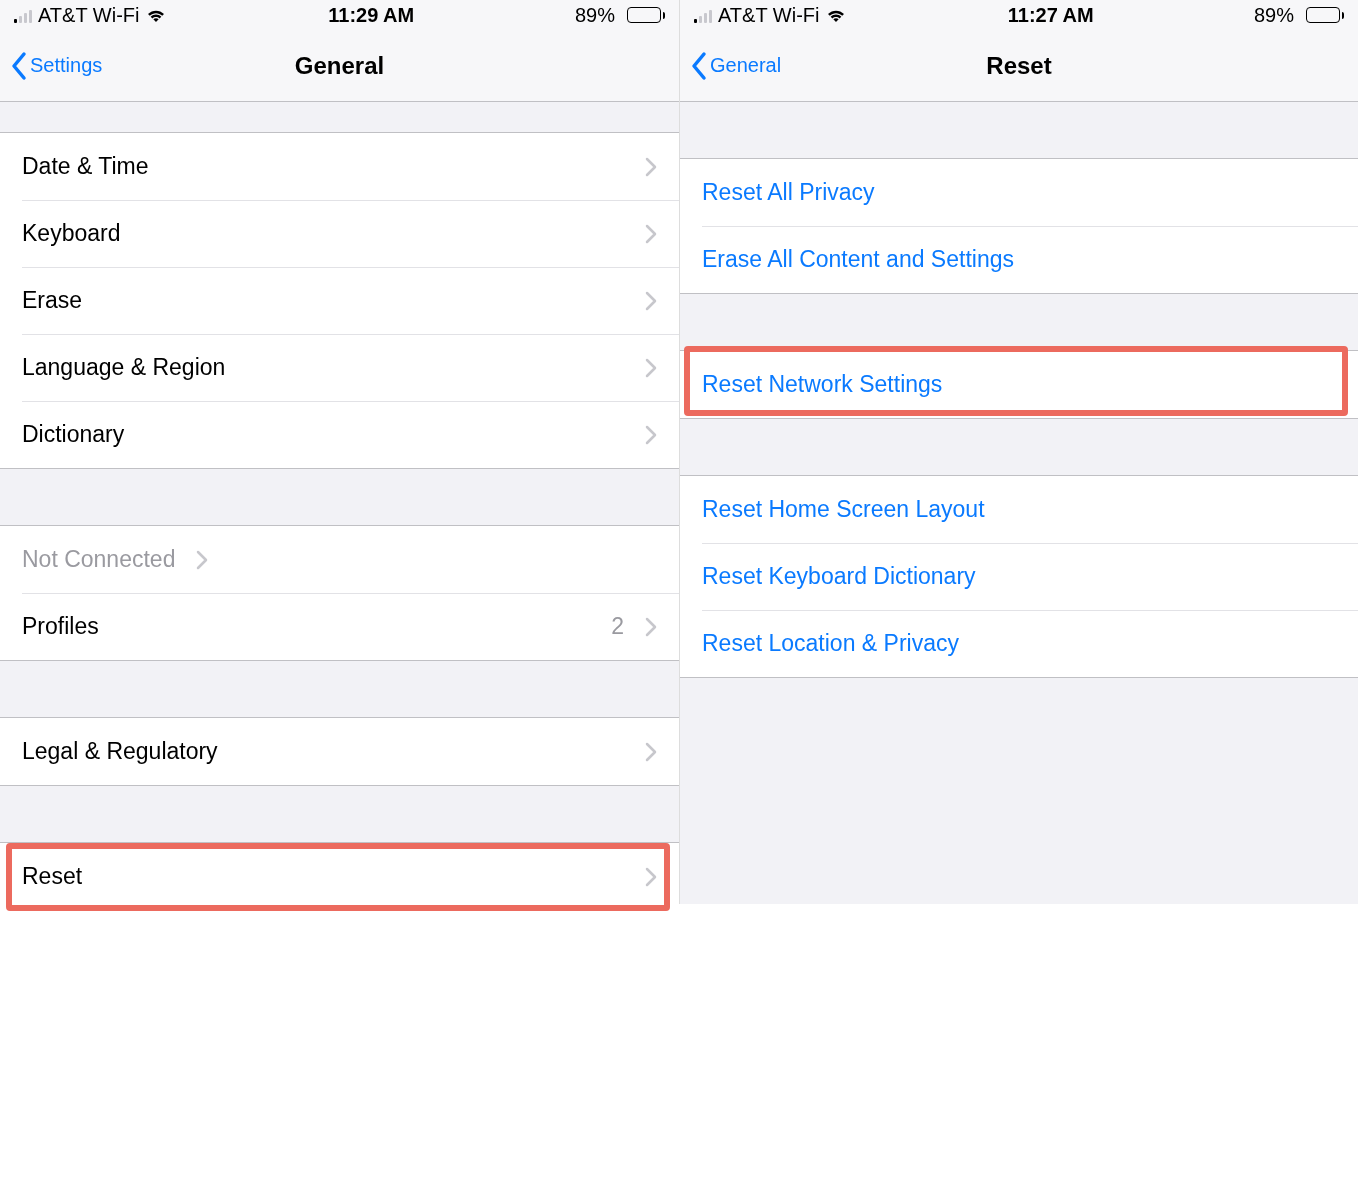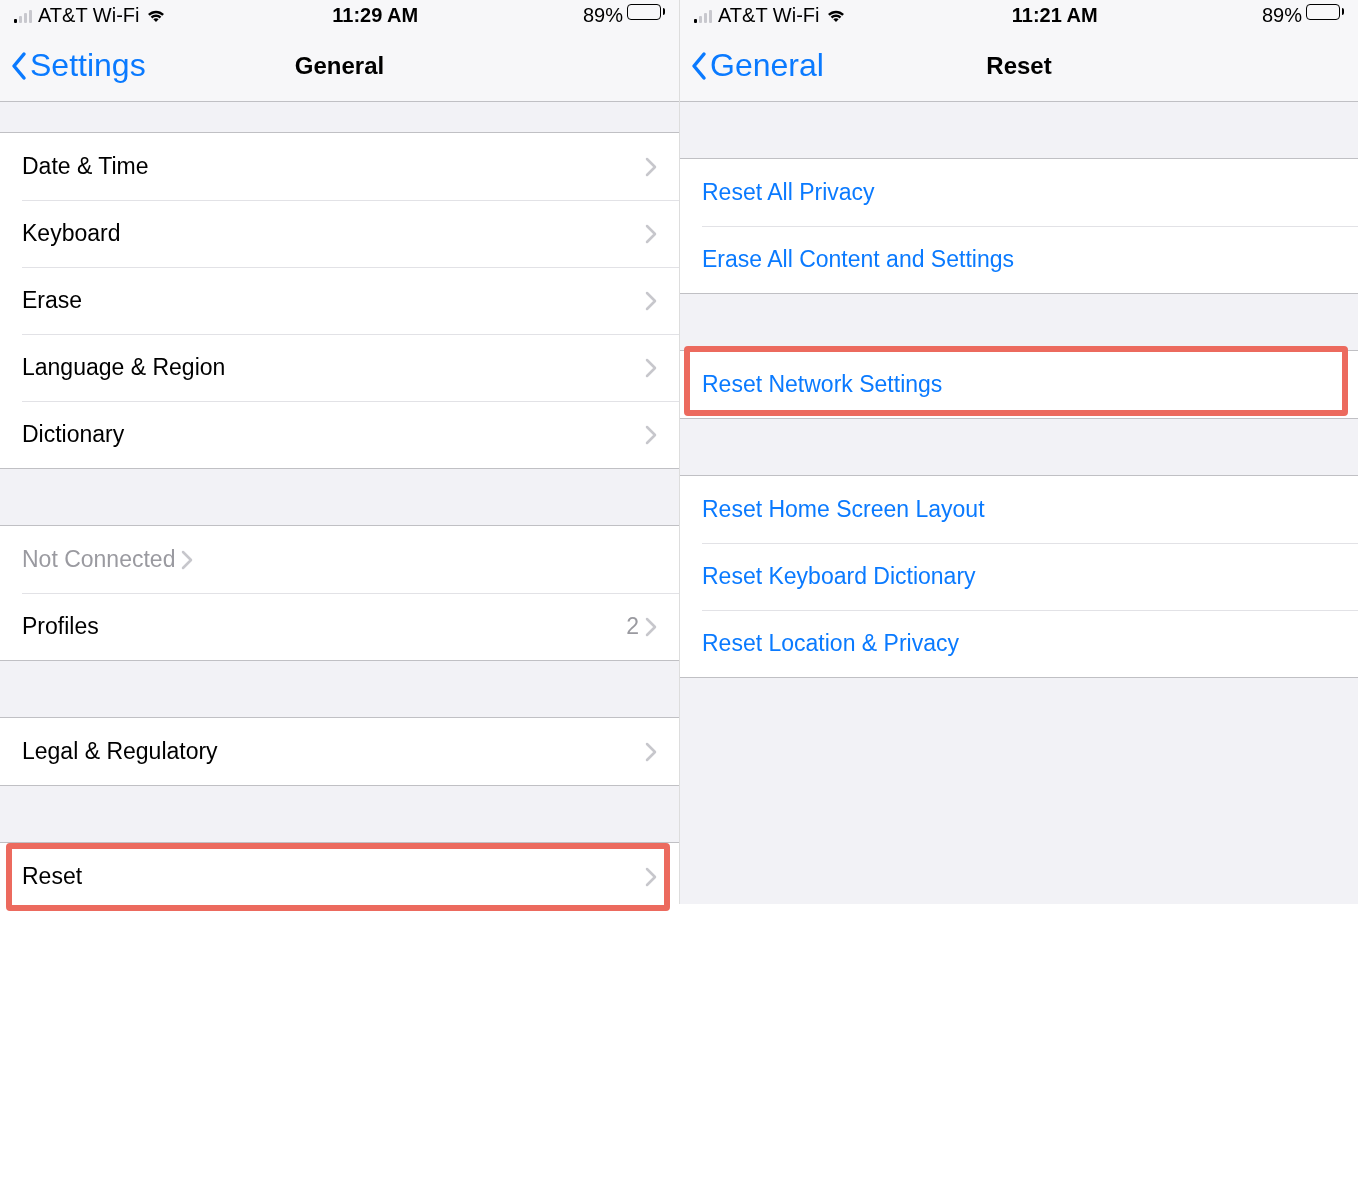--- a/index.html
+++ b/index.html
@@ -26,21 +26,21 @@
     display: flex;
     align-items: center;
     justify-content: space-between;
     padding: 0 14px;
     font-size: 20px;
     font-weight: 500;
     color: #000;
     background: #f7f7f9;
   }
   .status-left { display: flex; align-items: center; gap: 6px; }
-  .status-right { display: flex; align-items: flex-start; gap: 4px; }
+  .status-right { display: flex; align-items: center; gap: 12px; }
 
   .signal-bars { display: flex; align-items: flex-end; gap: 2px; height: 16px; }
   .signal-bars span { width: 3px; background: #c8c8ce; border-radius: 1px; }
   .signal-bars span:nth-child(1){ height:4px; background:#000; }
   .signal-bars span:nth-child(2){ height:7px; background:#c8c8ce; }
   .signal-bars span:nth-child(3){ height:10px; }
   .signal-bars span:nth-child(4){ height:13px; }
 
   .wifi-icon { width: 22px; height: 16px; }
 
@@ -60,21 +60,21 @@
     align-items: center;
     justify-content: center;
     position: relative;
     border-bottom: 1px solid #c0c0c4;
     background: #f7f7f9;
   }
   .nav-title { font-size: 24px; font-weight: 600; color: #000; }
   .nav-back {
     position: absolute; left: 10px; top: 0; bottom: 0;
     display: flex; align-items: center; gap: 2px;
-    color: #0a7aff; font-size: 32px;
+    color: #0a7aff; font-size: 20px;
   }
   .chev-back { width: 18px; height: 30px; }
 
   
   .content { flex: 1; overflow: hidden; }
   .gap { height: 40px; background: #f2f2f6; }
   .gap.big { height: 56px; }
   .gap.first { height: 30px; }
 
   .group { background: #fff; border-top: 1px solid #c0c0c4; border-bottom: 1px solid #c0c0c4; }
@@ -86,21 +86,21 @@
     color: #000;
     position: relative;
   }
   .row + .row::before {
     content: "";
     position: absolute; top: 0; left: 22px; right: 0;
     height: 1px; background: #e2e2e6;
   }
   .row.link { color: #0a7aff; }
   .row .label { flex: 1; }
-  .row .value { color: #9a9aa0; font-size: 23px; margin-right: 6px; }
+  .row .value { color: #9a9aa0; font-size: 23px; margin-right: 21px; }
   .row .disclosure { color: #c7c7cc; }
   .disclosure svg { width: 12px; height: 20px; display:block; }
 
   
   .highlight {
     position: absolute;
     border: 6px solid #ec6a5e;
     border-radius: 4px;
     pointer-events: none;
   }
@@ -254,21 +254,21 @@
           <span></span>
           <span></span>
         </span>
       <span>AT&amp;T Wi-Fi</span>
       <span>
         <svg class="wifi-icon" viewBox="0 0 24 18">
             <path d="M12 18l-3-3c1.7-1.7 4.3-1.7 6 0l-3 3zM5 11l-2-2c5-5 13-5 18 0l-2 2c-3.9-3.9-10.1-3.9-14 0zM8 14l-2-2c3.3-3.3 8.7-3.3 12 0l-2 2c-2.2-2.2-5.8-2.2-8 0z" fill="#000"></path>
           </svg>
       </span>
     </div>
-    <div style="font-weight:600;">11:21 AM</div>
+    <div style="font-weight:600;">11:27 AM</div>
     <div class="status-right">
       <span>89%</span>
       <span class="battery">
         <span class="battery-body"><span class="battery-fill"></span></span>
           <span class="battery-tip"></span>
       </span>
     </div>
   </div>
 
   <div class="nav-bar">

